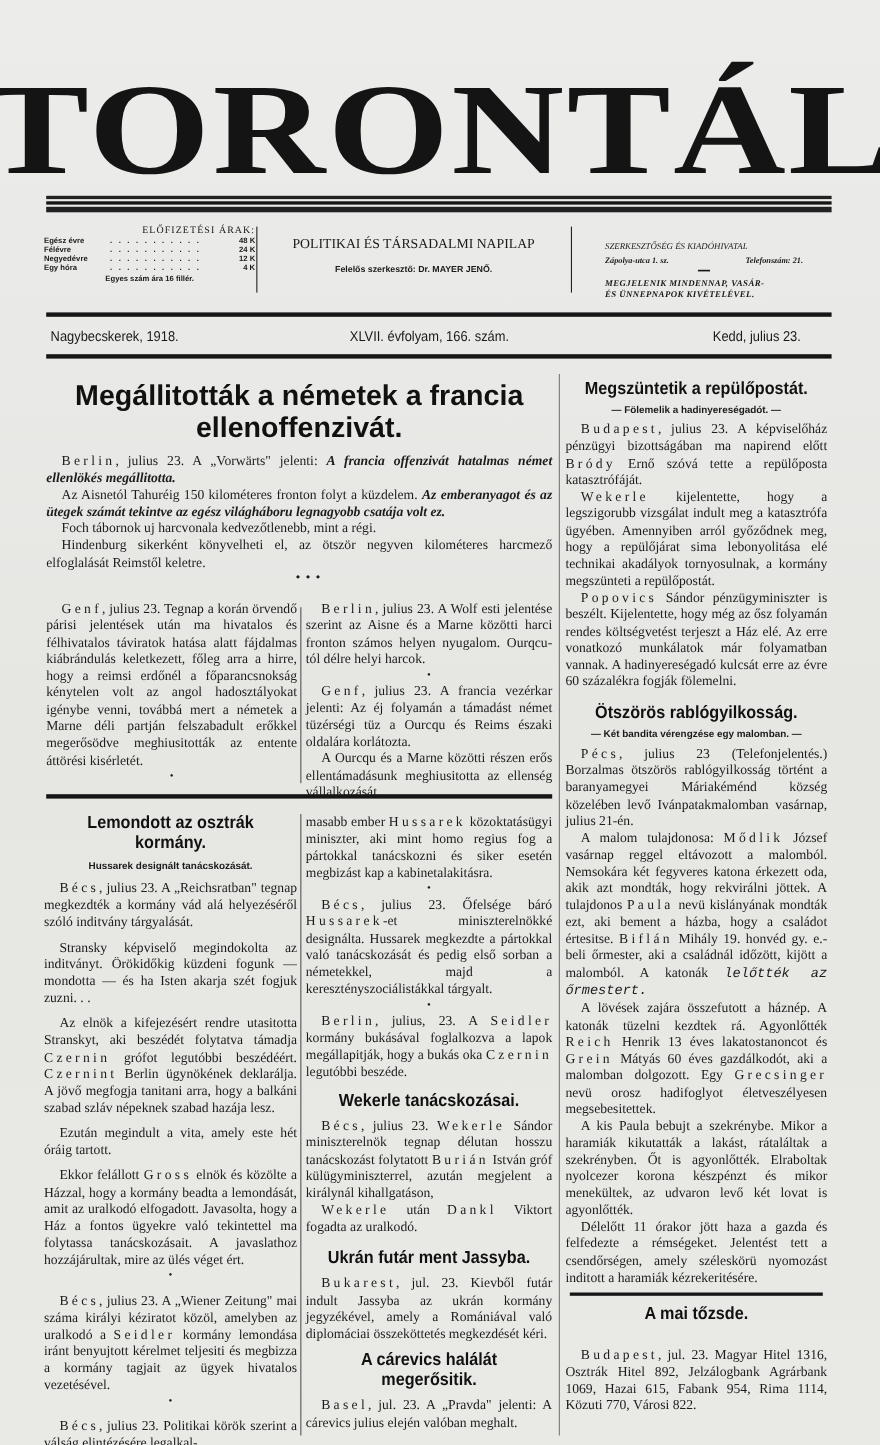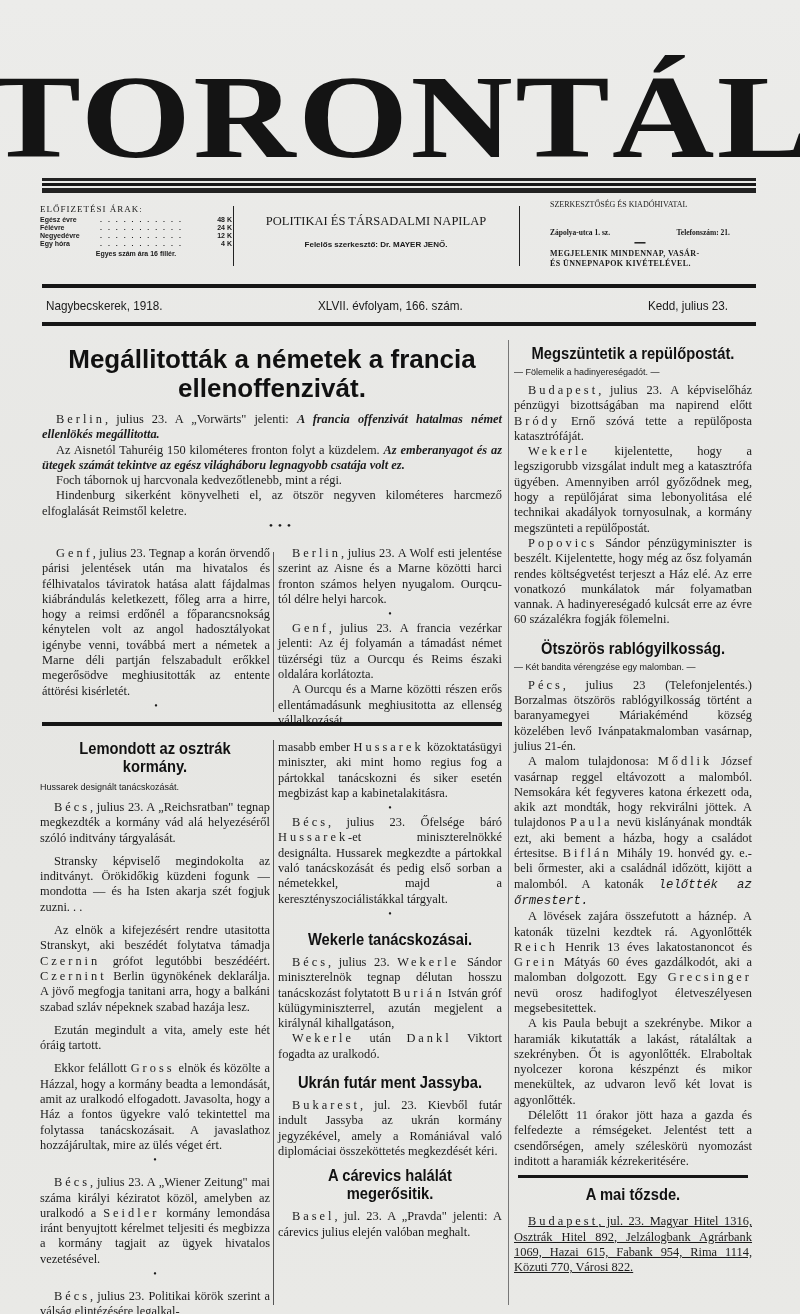--- a/index.html
+++ b/index.html
@@ -16,42 +16,42 @@
   .hdr-small { font-family:"Liberation Serif", serif; font-size:9px; line-height:10px; }
   .vline { width:1px; background:#222; }
   .price-row { display:flex; font-family:"Liberation Sans", sans-serif; font-weight:bold; font-size:7px; line-height:8px; }
   .price-row .lbl { width:60px; }
   .price-row .dots { flex:1; letter-spacing:2px; overflow:hidden; white-space:nowrap; }
   .price-row .val { width:16px; text-align:right; }
   .dateline { font-family:"Liberation Sans", sans-serif; font-size:13px; transform:scaleX(0.9); transform-origin:left; }
   .headline-lg { font-family:"Liberation Sans", sans-serif; font-weight:bold; font-size:26px; line-height:29px; text-align:center; color:#111; }
   .headline-md { font-family:"Liberation Sans", sans-serif; font-weight:bold; font-size:16px; line-height:18px; text-align:center; color:#111;
                  transform:scaleX(0.92); transform-origin:center; }
-  .subhead { font-family:"Liberation Sans", sans-serif; font-weight:normal; font-size:9px; text-align:left; }
+  .subhead { font-family:"Liberation Sans", sans-serif; font-weight:bold; font-size:9px; text-align:center; }
   .txt { font-family:"Liberation Serif", serif; font-size:12.4px; line-height:15.3px; text-align:justify; color:#1c1c1c; }
   .txt p { margin:0; text-indent:14px; }
   .txt p.gap { margin-top:8px; }
   .sp { letter-spacing:3px; }
   .bi { font-weight:bold; font-style:italic; }
   .it { font-style:italic;font-family:Liberation Mono, monospace; }
   .dot { text-align:center; font-size:10px; line-height:14px; }
   .col-rule { position:absolute; width:1px; background:#555; }
 </style>
 </head>
 <body>
 
 <div class="page">
 
   <div class="abs masthead">TORONTÁL</div>
   <div class="abs rule-thin" style="left:42px;top:178px;width:714px;height:3px;"></div>
   <div class="abs rule-thick" style="left:42px;top:183px;width:714px;height:3px;"></div>
   <div class="abs rule-thin" style="left:42px;top:188px;width:714px;height:5px;"></div>
 
   <div class="abs" style="left:40px;top:204px;width:192px;">
-    <div class="hdr-small" style="text-align:left;font-size:9px;letter-spacing:1px;">ELŐFIZETÉSI ÁRAK:</div>
+    <div class="hdr-small" style="text-align:right;font-size:9px;letter-spacing:1px;">ELŐFIZETÉSI ÁRAK:</div>
     <div class="price-row" style="margin-top:2px;">
       <span class="lbl">Egész évre</span>
         <span class="dots">. . . . . . . . . . .</span>
         <span class="val">48 K</span>
     </div>
     <div class="price-row">
       <span class="lbl">Félévre</span>
         <span class="dots">. . . . . . . . . . .</span>
         <span class="val">24 K</span>
     </div>
@@ -68,23 +68,23 @@
     <div style="text-align:center;font-family:'Liberation Sans',sans-serif;font-weight:bold;font-size:7px;margin-top:2px;">Egyes szám ára 16 fillér.</div>
   </div>
   <div class="abs vline" style="left:233px;top:206px;height:60px;"></div>
 
   <div class="abs" style="left:236px;top:214px;width:280px;text-align:center;">
     <div style="font-family:'Liberation Serif',serif;font-size:12.5px;">POLITIKAI ÉS TÁRSADALMI NAPILAP</div>
     <div style="font-family:'Liberation Sans',sans-serif;font-weight:bold;font-size:8px;margin-top:11px;">Felelős szerkesztő: Dr. MAYER JENŐ.</div>
   </div>
   <div class="abs vline" style="left:519px;top:206px;height:60px;"></div>
 
-  <div class="abs" style="left:550px;top:200px;width:180px;">
+  <div class="abs" style="left:550px;top:219px;width:180px;font-style:italic;">
     <div class="hdr-small" style="font-size:8px;">SZERKESZTŐSÉG ÉS KIADÓHIVATAL</div>
-    <div style="display:flex;justify-content:space-between;font-family:'Liberation Serif',serif;font-size:7.5px;font-weight:bold;margin-top:18px;">
+    <div style="display:flex;justify-content:space-between;font-family:'Liberation Serif',serif;font-size:7.5px;font-weight:bold;margin-top:3px;">
       <span>Zápolya-utca 1. sz.</span>
       <span>Telefonszám: 21.</span>
     </div>
     <div style="text-align:center;font-size:9px;line-height:8px;margin-top:2px;">━━</div>
     <div class="hdr-small" style="font-size:8px;font-weight:bold;letter-spacing:0.4px;margin-top:2px;">MEGJELENIK MINDENNAP, VASÁR-</div>
     <div class="hdr-small" style="font-size:8px;font-weight:bold;letter-spacing:0.4px;">ÉS ÜNNEPNAPOK KIVÉTELÉVEL.</div>
   </div>
 
   <div class="abs rule-thick" style="left:42px;top:284px;width:714px;height:4px;"></div>
 
@@ -135,20 +135,21 @@
       <p class="gap"><span class="sp">Bécs</span><span>, julius 23. Politikai körök szerint a válság elintézésére legalkal-</span></p>
     </div>
   </div>
   <div class="col-rule" style="left:273px;top:740px;height:565px;"></div>
 
   <div class="abs txt" style="left:278px;top:740px;width:224px;">
     <p style="text-indent:0;"><span>masabb ember </span><span class="sp">Hussarek</span><span> közoktatásügyi miniszter, aki mint homo regius fog a pártokkal tanácskozni és siker esetén megbizást kap a kabinetalakitásra.</span></p>
     <div class="dot">•</div>
     <p><span class="sp">Bécs</span><span>, julius 23. Őfelsége báró </span><span class="sp">Hussarek</span><span>-et miniszterelnökké designálta. Hussarek megkezdte a pártokkal való tanácskozását és pedig első sorban a németekkel, majd a keresztényszociálistákkal tárgyalt.</span></p>
     <div class="dot">•</div>
+    <p><span class="sp">Berlin</span><span>, julius, 23. A </span><span class="sp">Seidler</span><span> kormány bukásával foglalkozva a lapok megállapitják, hogy a bukás oka </span><span class="sp">Czernin</span><span> legutóbbi beszéde.</span></p>
 
     <div class="headline-md" style="margin-top:10px;">Wekerle tanácskozásai.</div>
     <div style="margin-top:6px;">
       <p><span class="sp">Bécs</span><span>, julius 23. </span><span class="sp">Wekerle</span><span> Sándor miniszterelnök tegnap délutan hosszu tanácskozást folytatott </span><span class="sp">Burián</span><span> István gróf külügyminiszterrel, azután megjelent a királynál kihallgatáson,</span></p>
       <p><span class="sp">Wekerle</span><span> után </span><span class="sp">Dankl</span><span> Viktort fogadta az uralkodó.</span></p>
     </div>
 
     <div class="headline-md" style="margin-top:12px;">Ukrán futár ment Jassyba.</div>
     <div style="margin-top:6px;">
       <p><span class="sp">Bukarest</span><span>, jul. 23. Kievből futár indult Jassyba az ukrán kormány jegyzékével, amely a Romániával való diplomáciai összeköttetés megkezdését kéri.</span></p>
@@ -174,18 +175,18 @@
     <div class="subhead" style="margin-top:4px;">— Két bandita vérengzése egy malomban. —</div>
     <div class="txt" style="margin-top:6px;">
       <p><span class="sp">Pécs</span><span>, julius 23 (Telefonjelentés.) Borzalmas ötszörös rablógyilkosság történt a baranyamegyei Máriakéménd község közelében levő Ivánpatakmalomban vasárnap, julius 21-én.</span></p>
       <p><span>A malom tulajdonosa: </span><span class="sp">Mődlik</span><span> József vasárnap reggel eltávozott a malomból. Nemsokára két fegyveres katona érkezett oda, akik azt mondták, hogy rekvirálni jöttek. A tulajdonos </span><span class="sp">Paula</span><span> nevü kislányának mondták ezt, aki bement a házba, hogy a családot értesitse. </span><span class="sp">Biflán</span><span> Mihály 19. honvéd gy. e.-beli őrmester, aki a családnál időzött, kijött a malomból. A katonák </span><span class="it">lelőtték az őrmestert.</span></p>
       <p><span>A lövések zajára összefutott a háznép. A katonák tüzelni kezdtek rá. Agyonlőtték </span><span class="sp">Reich</span><span> Henrik 13 éves lakatostanoncot és </span><span class="sp">Grein</span><span> Mátyás 60 éves gazdálkodót, aki a malomban dolgozott. Egy </span><span class="sp">Grecsinger</span><span> nevü orosz hadifoglyot életveszélyesen megsebesitettek.</span></p>
       <p>A kis Paula bebujt a szekrénybe. Mikor a haramiák kikutatták a lakást, rátaláltak a szekrényben. Őt is agyonlőtték. Elraboltak nyolcezer korona készpénzt és mikor menekültek, az udvaron levő két lovat is agyonlőtték.</p>
       <p>Délelőtt 11 órakor jött haza a gazda és felfedezte a rémségeket. Jelentést tett a csendőrségen, amely széleskörü nyomozást inditott a haramiák kézrekeritésére.</p>
     </div>
     <div class="rule-thick" style="height:3px;margin:6px 4px 8px 4px;"></div>
     <div class="headline-md">A mai tőzsde.</div>
-    <div class="txt" style="margin-top:10px;text-decoration:underline;">
+    <div class="txt" style="margin-top:20px;">
       <p><span class="sp">Budapest</span><span>, jul. 23. Magyar Hitel 1316, Osztrák Hitel 892, Jelzálogbank Agrárbank 1069, Hazai 615, Fabank 954, Rima 1114, Közuti 770, Városi 822.</span></p>
     </div>
   </div>
 
 </div>
 
 </body></html>

